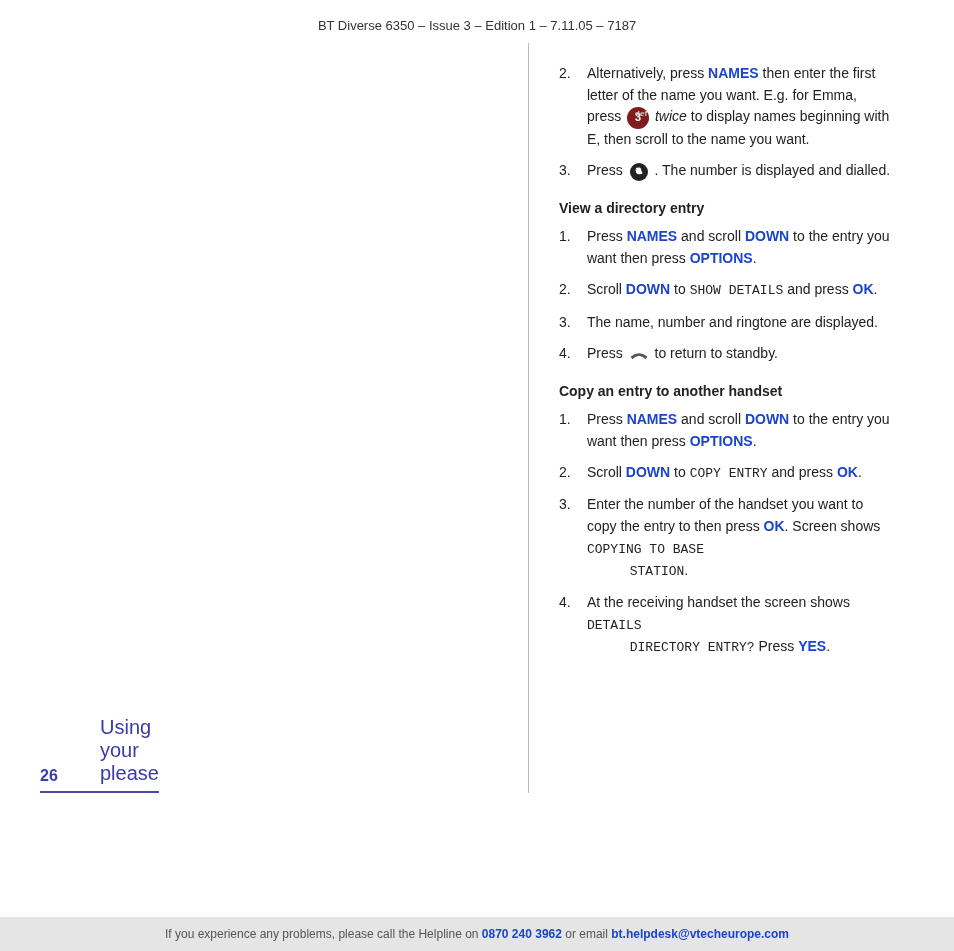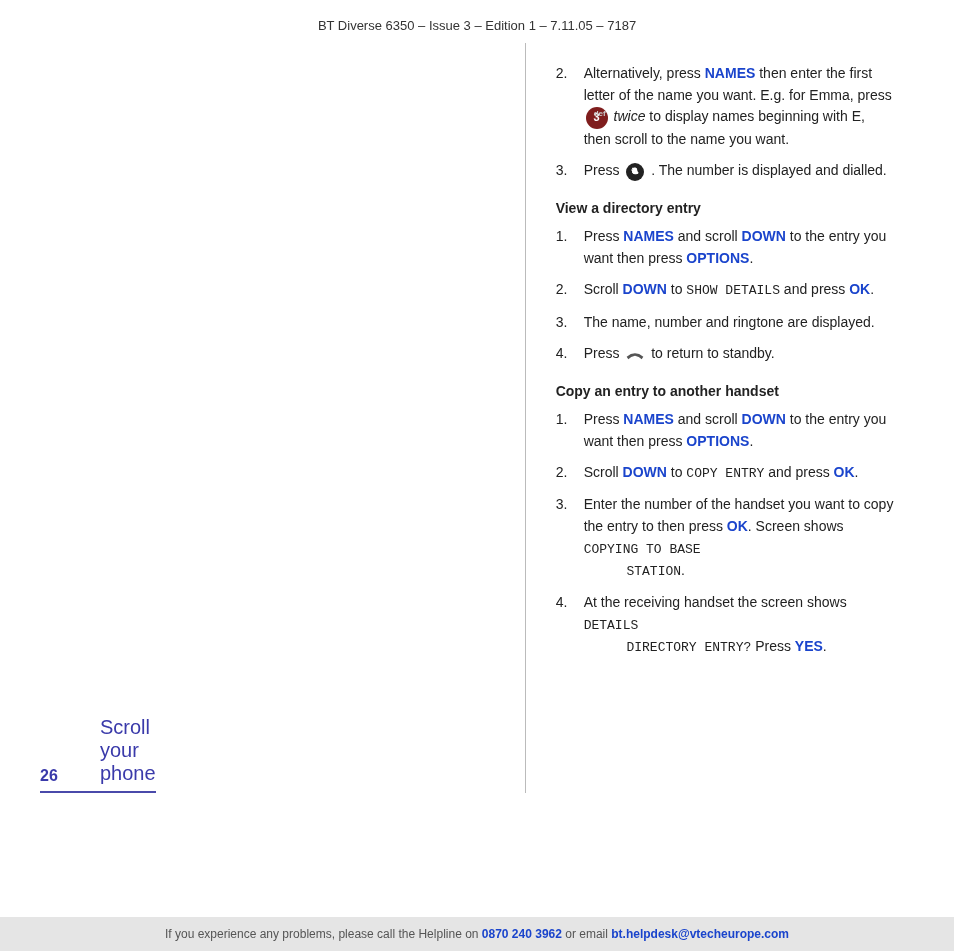--- a/index.html
+++ b/index.html
@@ -187,21 +187,21 @@
 <body>
 
 <div class="page-header">
   <span>BT Diverse 6350 – Issue 3 – Edition 1 – 7.11.05 – 7187</span>
 </div>
 
 <div class="page-content">
 
   <div class="section-title-row">
     <span class="section-number">26</span>
-    <span class="section-title">Scroll your phone</span>
+    <span class="section-title">Using your please</span>
   </div>
 
   <div class="two-col">
     <div class="left-col"></div>
     <div class="right-col">
 
       <ol class="step-list" start="2">
         <li>
           <span class="step-num">2.</span>
           <span class="step-text">

